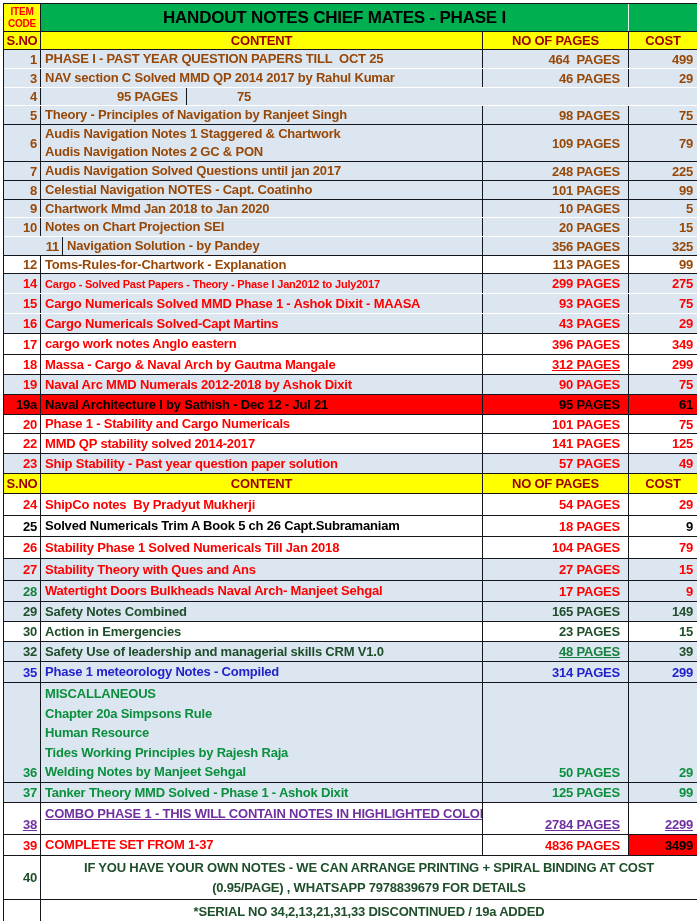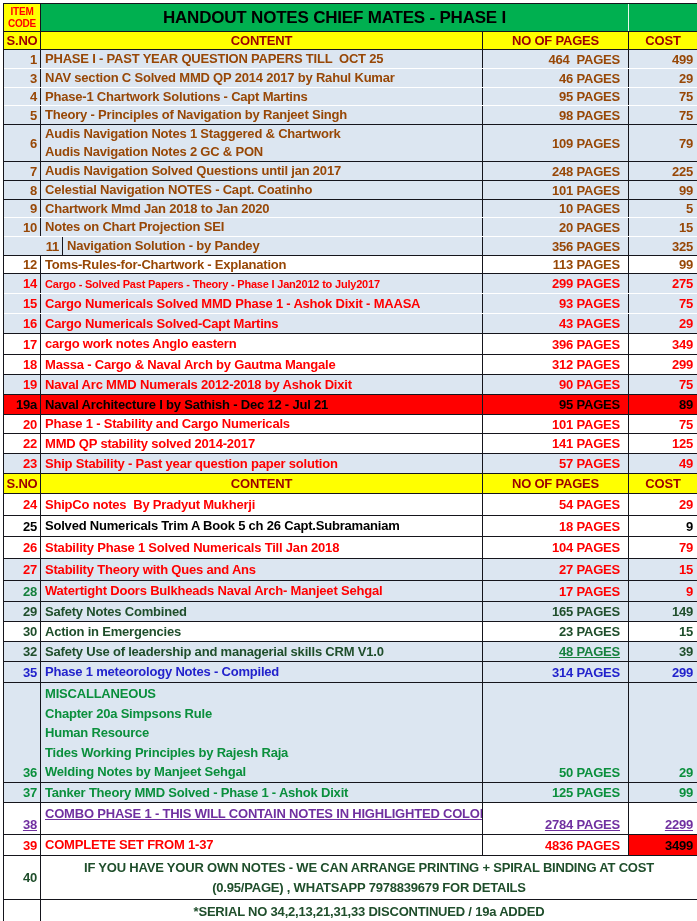--- a/index.html
+++ b/index.html
@@ -72,23 +72,20 @@
       <div class="row" style="height: 19px; border-bottom-color: rgb(255, 255, 255); background: rgb(220, 230, 241);">
         <div class="c-sno" style="color: rgb(151, 71, 6);">3</div>
         <div class="c-content" style="color: rgb(151, 71, 6);">
           <div class="cline">NAV section C Solved MMD QP 2014 2017 by Rahul Kumar</div>
         </div>
         <div class="c-pages" style="color: rgb(151, 71, 6);">46 PAGES</div>
         <div class="c-cost" style="color: rgb(151, 71, 6);">29</div>
       </div>
       <div class="row" style="height: 18px; border-bottom-color: rgb(255, 255, 255); background: rgb(220, 230, 241);">
         <div class="c-sno" style="color: rgb(151, 71, 6);">4</div>
-        <div class="c-content" style="color: rgb(151, 71, 6);">
-          <div class="cline">Phase-1 Chartwork Solutions - Capt Martins</div>
-        </div>
         <div class="c-pages" style="color: rgb(151, 71, 6);">95 PAGES</div>
         <div class="c-cost" style="color: rgb(151, 71, 6);">75</div>
       </div>
       <div class="row" style="height: 19px; border-bottom-color: rgb(21, 21, 28); background: rgb(220, 230, 241);">
         <div class="c-sno" style="color: rgb(151, 71, 6);">5</div>
         <div class="c-content" style="color: rgb(151, 71, 6);">
           <div class="cline">Theory - Principles of Navigation by Ranjeet Singh</div>
         </div>
         <div class="c-pages" style="color: rgb(151, 71, 6);">98 PAGES</div>
         <div class="c-cost" style="color: rgb(151, 71, 6);">75</div>
@@ -180,38 +177,38 @@
           <div class="cline">cargo work notes Anglo eastern</div>
         </div>
         <div class="c-pages" style="color: rgb(255, 0, 0);">396 PAGES</div>
         <div class="c-cost" style="color: rgb(255, 0, 0);">349</div>
       </div>
       <div class="row" style="height: 20px; border-bottom-color: rgb(21, 21, 28); background: rgb(255, 255, 255);">
         <div class="c-sno" style="color: rgb(255, 0, 0);">18</div>
         <div class="c-content" style="color: rgb(255, 0, 0);">
           <div class="cline">Massa - Cargo &amp; Naval Arch by Gautma Mangale</div>
         </div>
-        <div class="c-pages" style="color: rgb(255, 0, 0);">312 PAGES</div>
+        <div class="c-pages" style="color: rgb(255, 0, 0); text-decoration: underline;">312 PAGES</div>
         <div class="c-cost" style="color: rgb(255, 0, 0);">299</div>
       </div>
       <div class="row" style="height: 20px; border-bottom-color: rgb(21, 21, 28); background: rgb(220, 230, 241);">
         <div class="c-sno" style="color: rgb(255, 0, 0);">19</div>
         <div class="c-content" style="color: rgb(255, 0, 0);">
           <div class="cline">Naval Arc MMD Numerals 2012-2018 by Ashok Dixit</div>
         </div>
         <div class="c-pages" style="color: rgb(255, 0, 0);">90 PAGES</div>
         <div class="c-cost" style="color: rgb(255, 0, 0);">75</div>
       </div>
       <div class="row" style="height: 20px; border-bottom-color: rgb(21, 21, 28); background: rgb(255, 0, 0);">
         <div class="c-sno" style="color: rgb(0, 0, 0);">19a</div>
         <div class="c-content" style="color: rgb(0, 0, 0);">
           <div class="cline">Naval Architecture I by Sathish - Dec 12 - Jul 21</div>
         </div>
         <div class="c-pages" style="color: rgb(0, 0, 0);">95 PAGES</div>
-        <div class="c-cost" style="color: rgb(0, 0, 0);">89</div>
+        <div class="c-cost" style="color: rgb(0, 0, 0);">61</div>
       </div>
       <div class="row" style="height: 19px; border-bottom-color: rgb(21, 21, 28); background: rgb(255, 255, 255);">
         <div class="c-sno" style="color: rgb(255, 0, 0);">20</div>
         <div class="c-content" style="color: rgb(255, 0, 0); align-items: flex-end;">
           <div class="cline">Phase 1 - Stability and Cargo Numericals</div>
         </div>
         <div class="c-pages" style="color: rgb(255, 0, 0);">101 PAGES</div>
         <div class="c-cost" style="color: rgb(255, 0, 0);">75</div>
       </div>
       <div class="row" style="height: 20px; border-bottom-color: rgb(21, 21, 28); background: rgb(255, 255, 255);">

